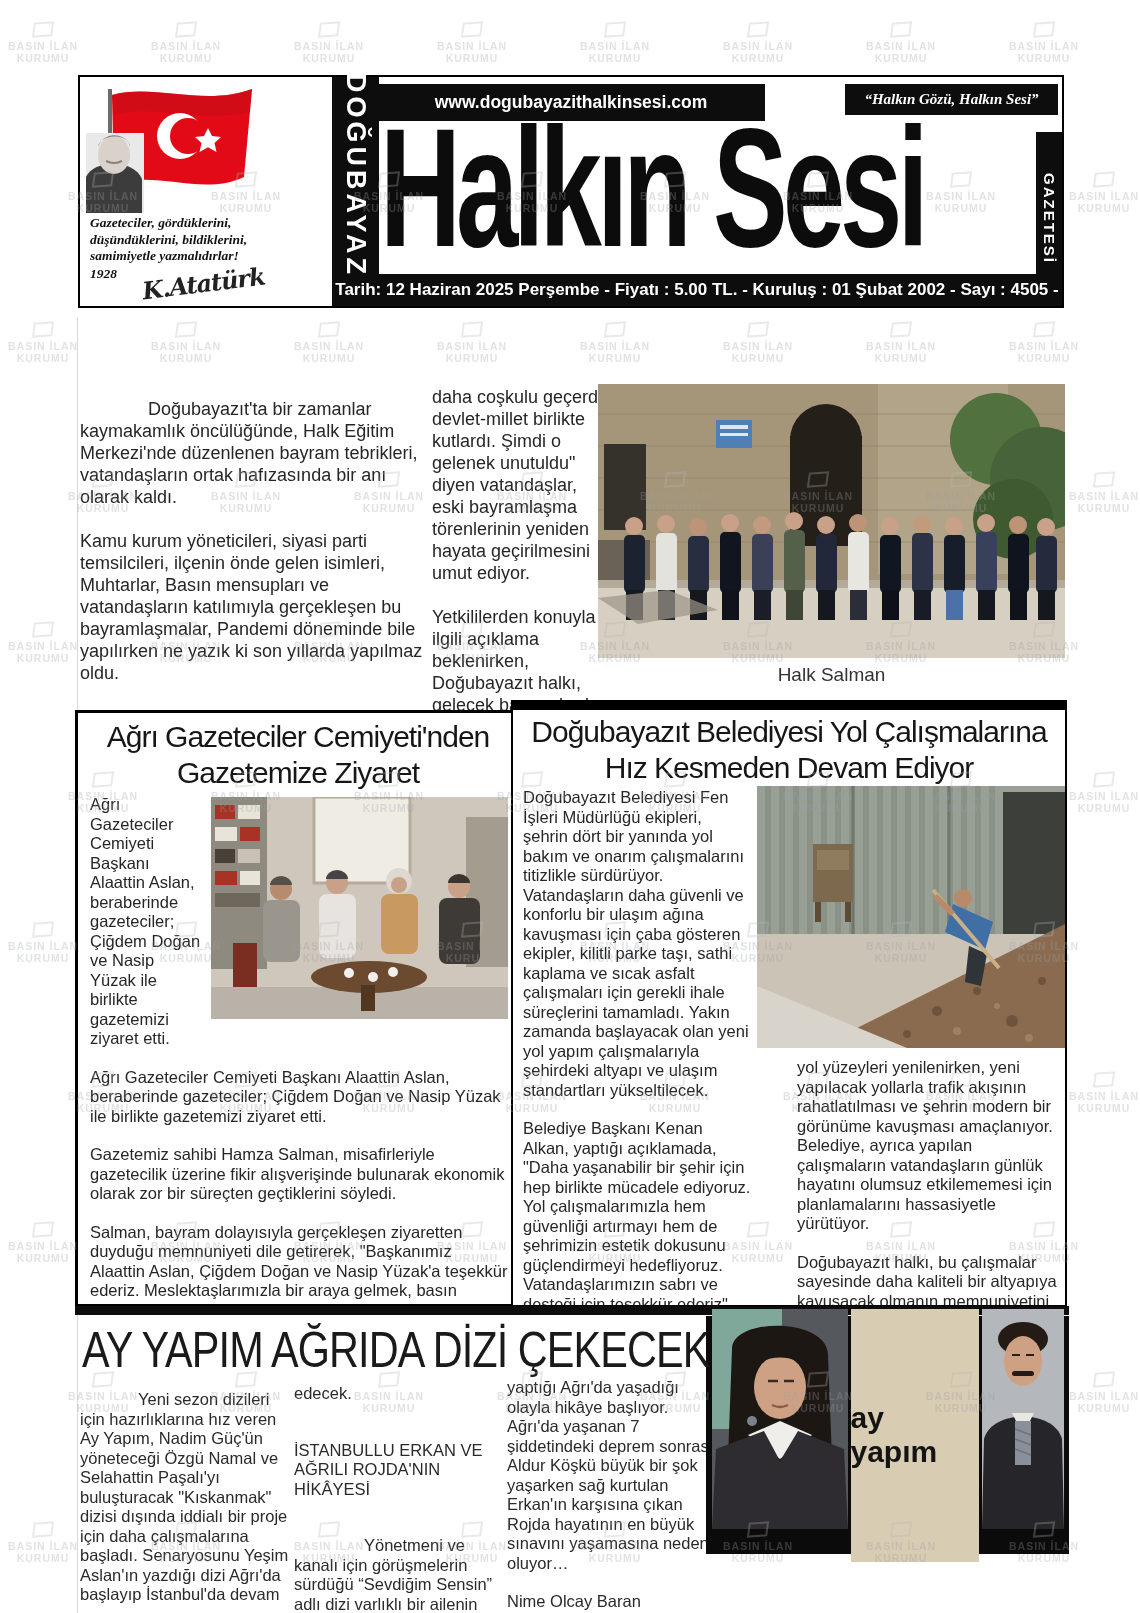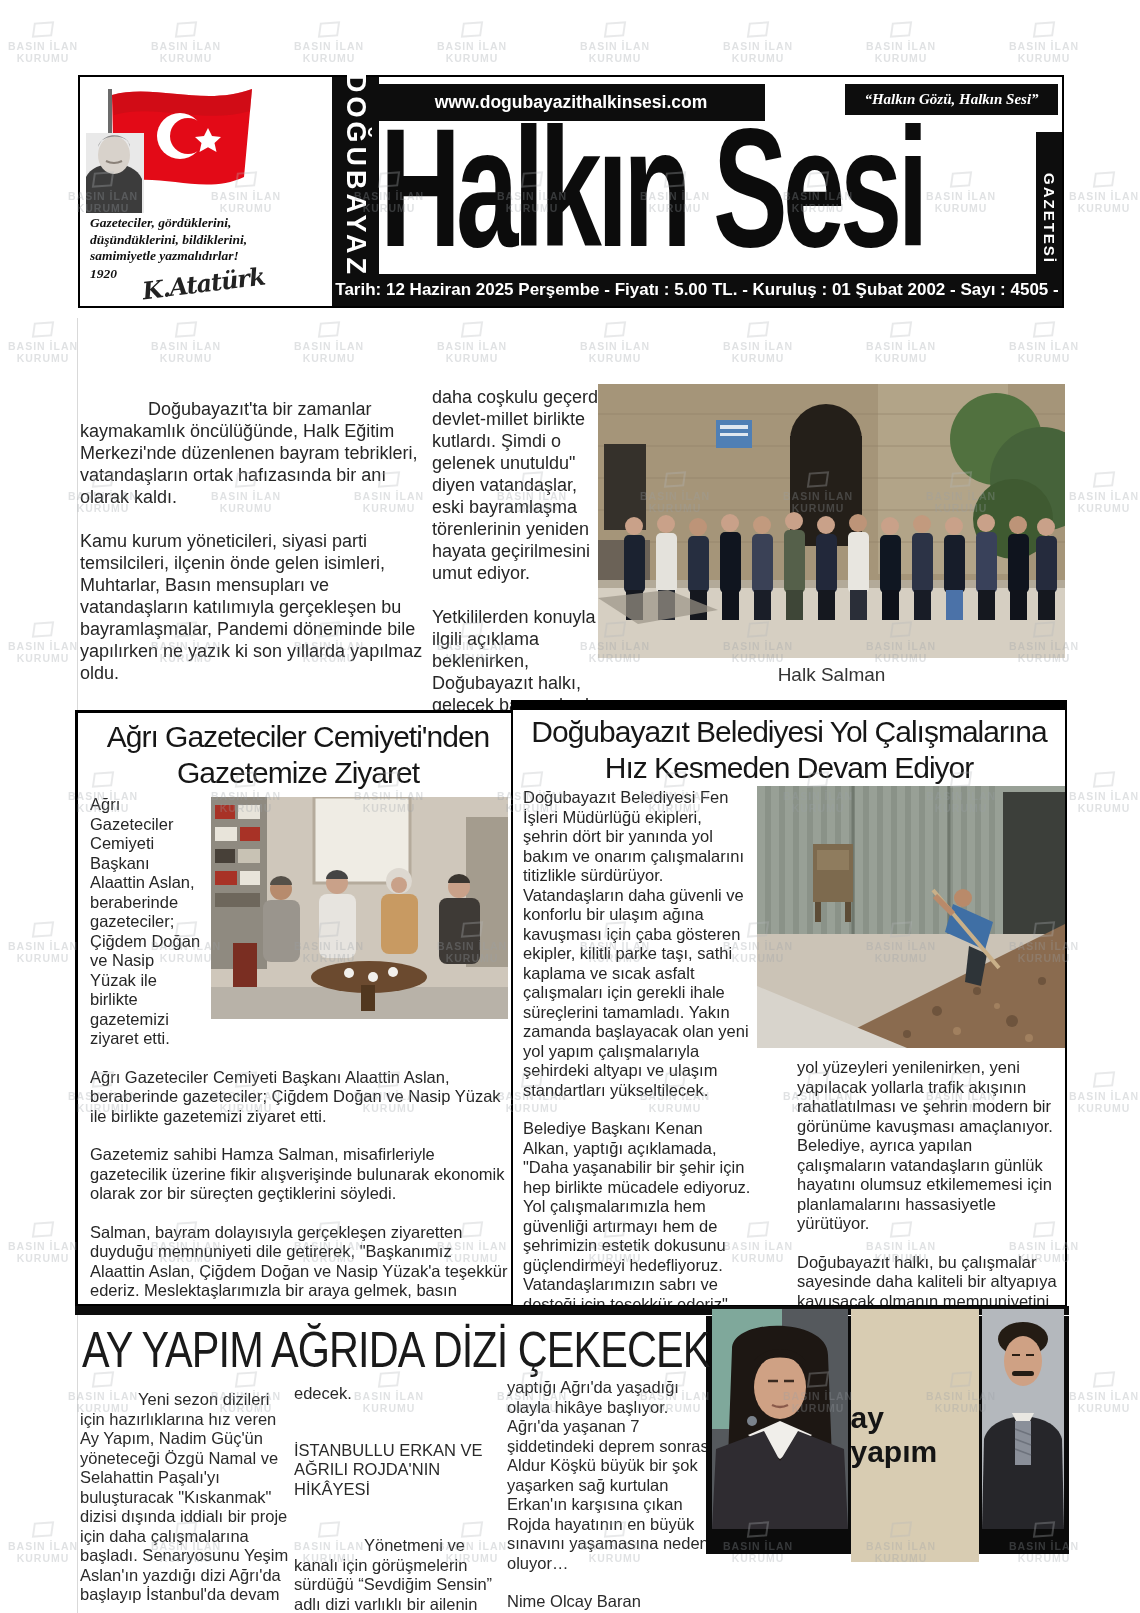--- a/index.html
+++ b/index.html
@@ -109,21 +109,21 @@
         <rect x="24" y="8" width="4" height="120" fill="#6b6b6b"></rect>
         <rect x="2" y="52" width="58" height="80" fill="#e9e9e9"></rect>
         <path d="M2,132 L2,96 C10,78 50,78 58,98 L58,132 Z" fill="#3c3c3c"></path>
         <ellipse cx="30" cy="74" rx="16" ry="19" fill="#d8d2cb"></ellipse>
         <path d="M14,66 C16,52 46,52 46,66 L44,60 C36,52 22,52 16,62 Z" fill="#8a8a8a"></path>
         <path d="M22,80 q8,4 16,0" stroke="#8a8178" stroke-width="2" fill="none"></path>
       </svg>
     </div>
 
     <div class="abs" id="masthead-quote" data-interactable="false">Gazeteciler, gördüklerini, düşündüklerini, bildiklerini, samimiyetle yazmalıdırlar!</div>
-    <div class="abs" id="masthead-quote-year" data-interactable="false">1920</div>
+    <div class="abs" id="masthead-quote-year" data-interactable="false">1928</div>
     <div class="abs" id="masthead-signature" data-interactable="false">K.Atatürk</div>
 
     <div class="abs" id="region-strip" data-interactable="false">
       <span data-interactable="false">DOĞUBAYAZIT</span>
     </div>
 
     <div class="abs" id="site-bar" data-interactable="false">www.dogubayazithalkinsesi.com</div>
     <div class="abs" id="slogan-bar" data-interactable="false">“Halkın Gözü, Halkın Sesi”</div>
 
     <div class="abs" id="paper-title" data-interactable="false">

